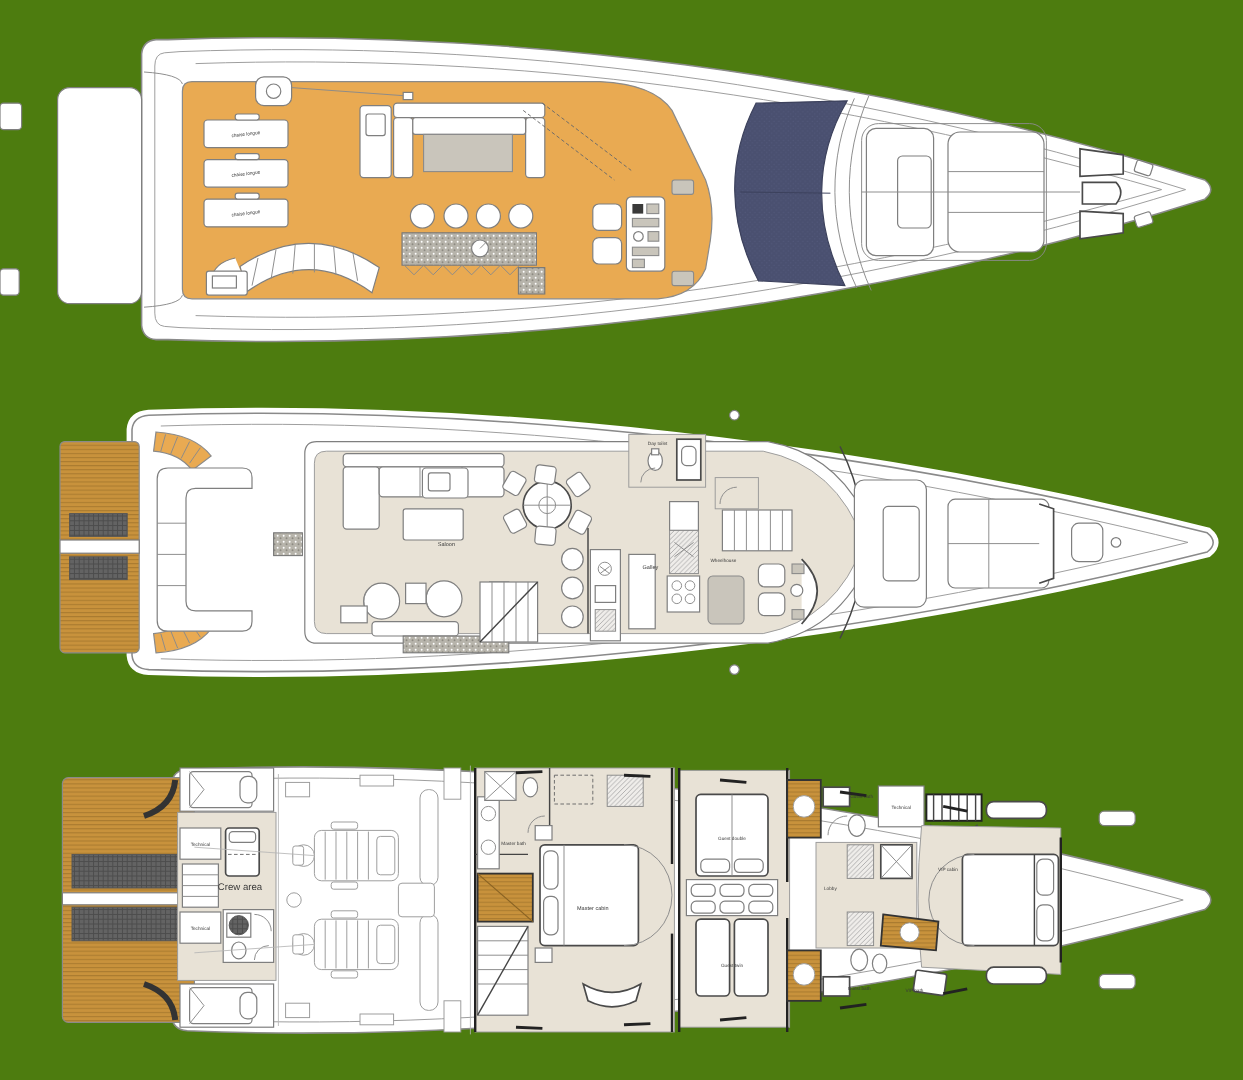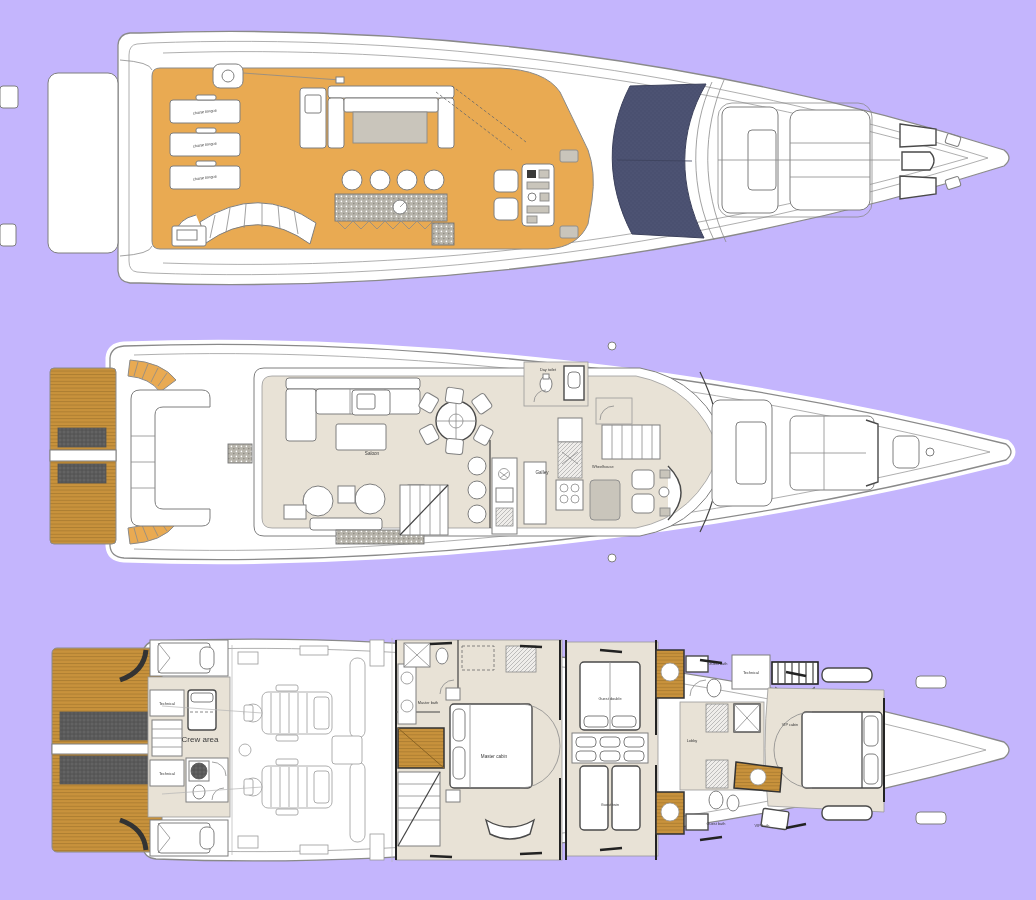--- a/index.html
+++ b/index.html
@@ -1,16 +1,16 @@
 <!DOCTYPE html>
 <html style="--c-deck: #e9aa52; --c-canvas: #4a5070; --c-interior: #e8e2d6; --c-furniture: #c9c5bb;"><head>
 <meta charset="utf-8">
 <style>
   html,body{margin:0;padding:0;background:#ffffff;}
-  #stage{position:relative;width:1036px;height:900px;background:#c4b5fd;overflow:hidden;
+  #stage{position:relative;width:1036px;height:900px;background:#4d7c0f;overflow:hidden;
          font-family:"Liberation Sans", sans-serif;}
   svg{position:absolute;left:0;top:0;}
   
   .hull{fill:#ffffff;stroke:#8a8a8a;stroke-width:1.3;}
   .hull2{fill:none;stroke:#9a9a9a;stroke-width:.8;}
   .rim{fill:none;stroke:#ffffff;stroke-width:9;}
   .teakfill{fill:url(#teak);}
   .deckfill{fill:var(--c-deck,#e9aa52);stroke:#8a8a8a;stroke-width:1;}
   .wht{fill:#ffffff;stroke:#7f7f7f;stroke-width:1;}
   .whtb{fill:#ffffff;stroke:#4a4a4a;stroke-width:1.4;}

